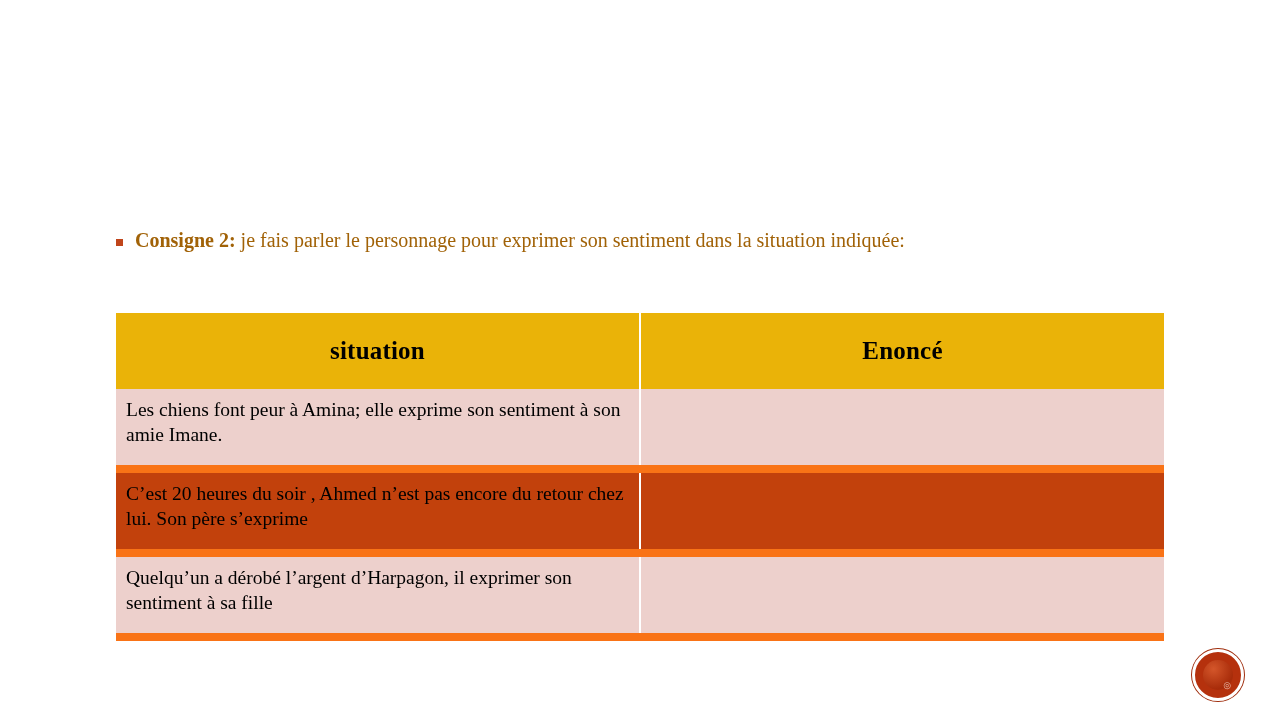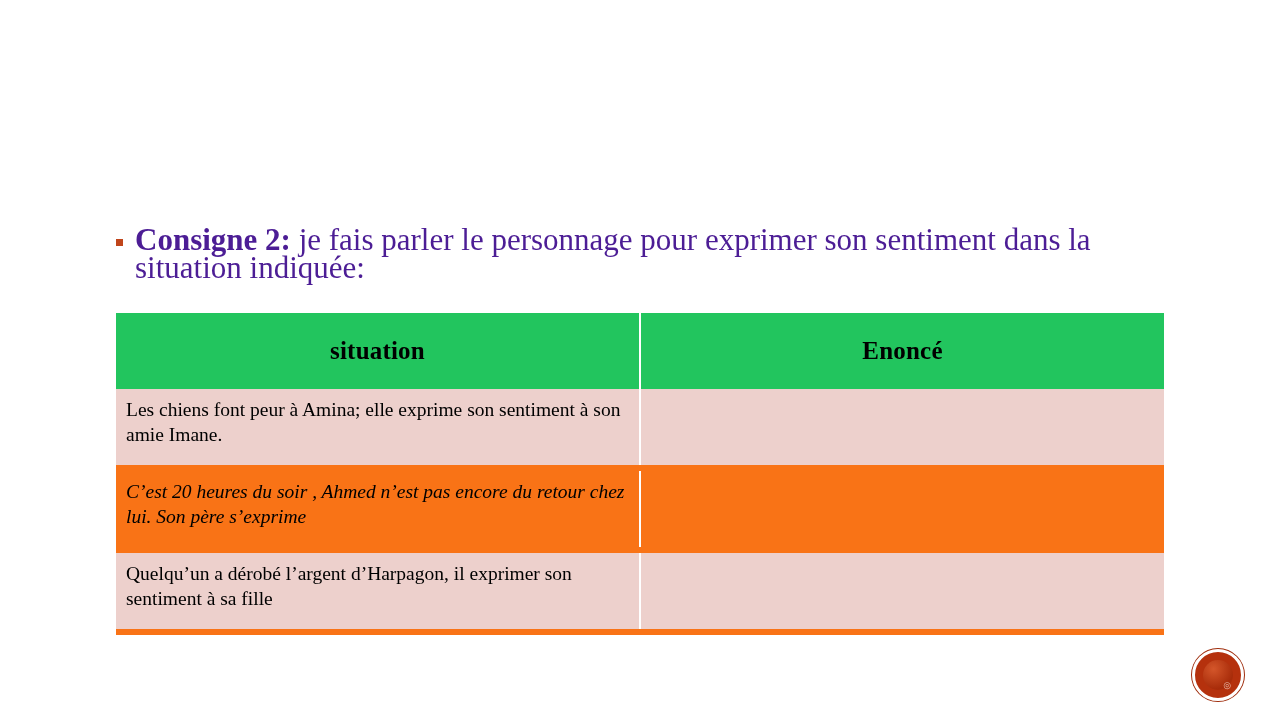--- a/index.html
+++ b/index.html
@@ -32,66 +32,66 @@
   }
   .bullet-marker {
     width: 7px;
     height: 7px;
     background: #c0451b;
     margin-top: 13px;
     margin-right: 12px;
     flex: 0 0 auto;
   }
   .consigne-text {
-    font-size: 31px;
+    font-size: 20px;
     line-height: 28px;
-    color: #4c1d95;
+    color: #a16207;
   }
   .consigne-text .lead {
     font-weight: bold;
   }
 
   
   .tbl {
     position: absolute;
     left: 116px;
     top: 313px;
     width: 1048px;
     border-collapse: collapse;
     table-layout: fixed;
   }
   .tbl col.c1 { width: 524px; }
   .tbl col.c2 { width: 524px; }
 
   .tbl th {
-    background: #22c55e;
+    background: #eab308;
     color: #000000;
     font-size: 25px;
     font-weight: bold;
     height: 74px;
     text-align: center;
     vertical-align: middle;
     border-right: 2px solid #ffffff;
     letter-spacing: 0.2px;
   }
   .tbl th.last { border-right: none; }
 
   .tbl td {
     font-size: 19.5px;
     line-height: 25px;
     vertical-align: top;
     padding: 8px 10px 10px 10px;
     height: 58px;
     border-right: 2px solid #ffffff;
-    border-bottom: 6px solid #f97316;
+    border-bottom: 8px solid #f97316;
   }
   .tbl td.last { border-right: none; }
 
   .row-a td { background: #edd0cc; }
-  .row-b td { background: #f97316; font-style: italic; }
+  .row-b td { background: #c2410c; }
 
   
   .seal {
     position: absolute;
     right: 36px;
     bottom: 20px;
     width: 46px;
     height: 46px;
     border-radius: 50%;
     background: #b5310d;

